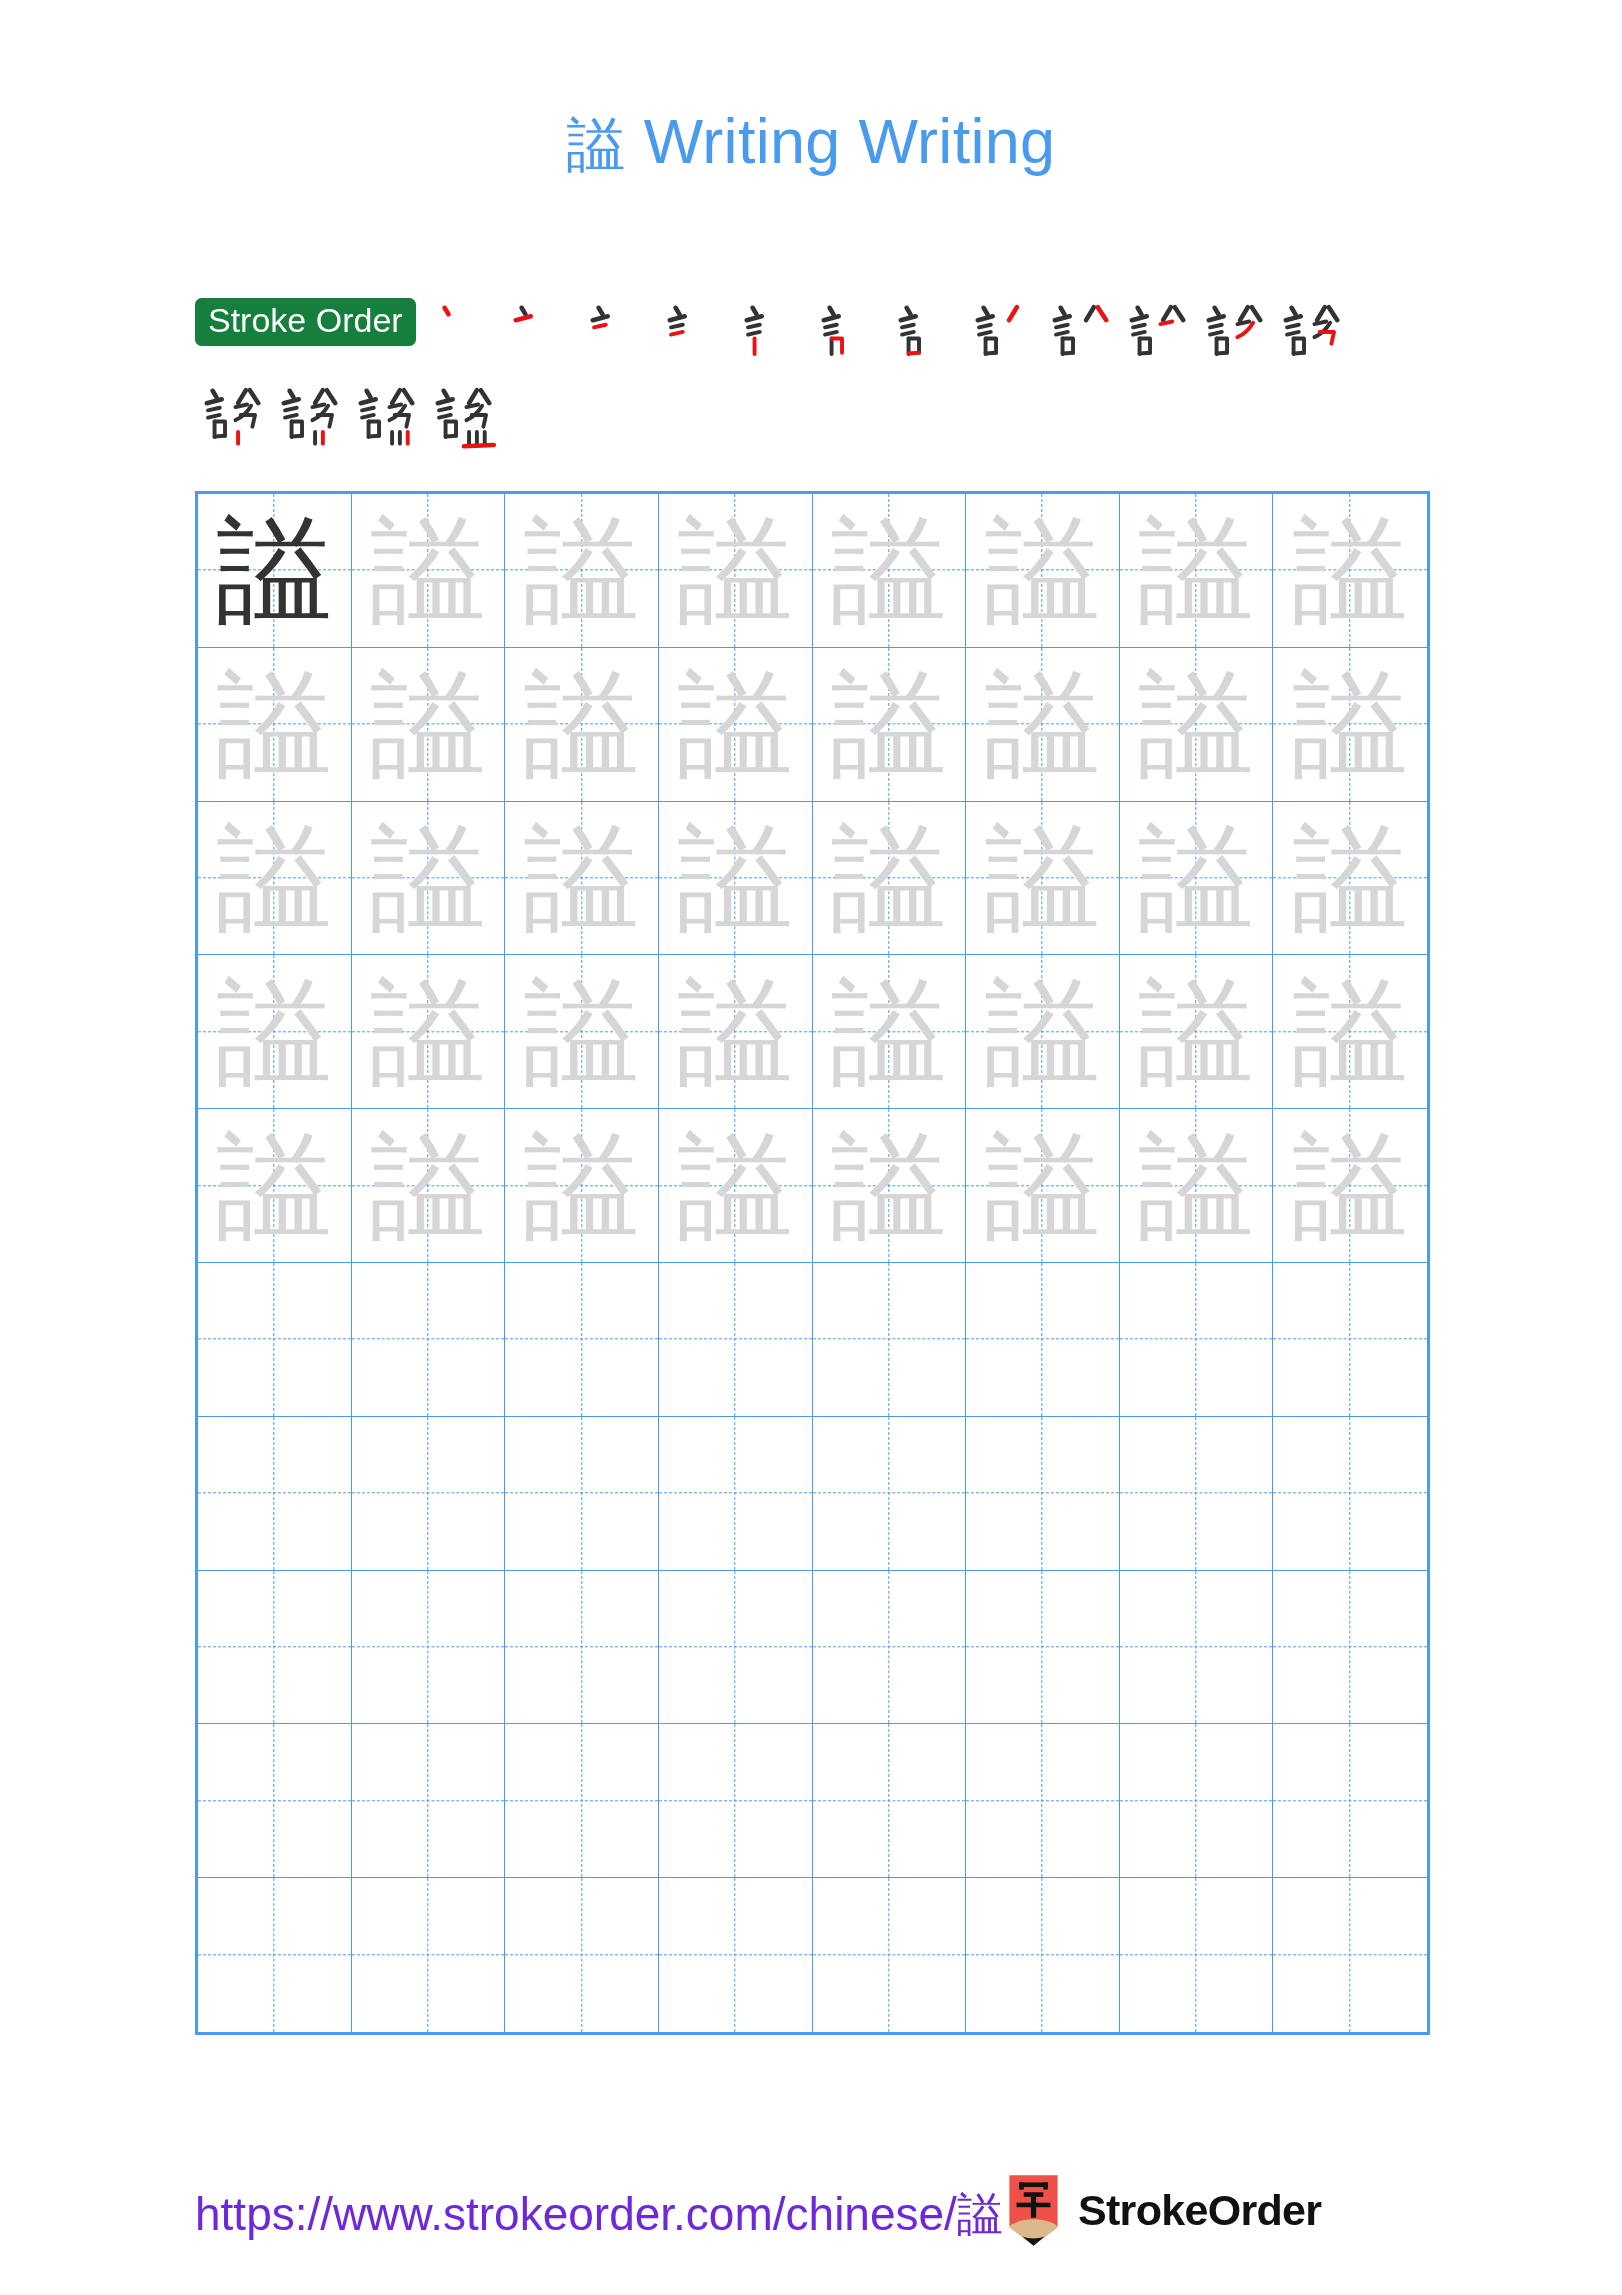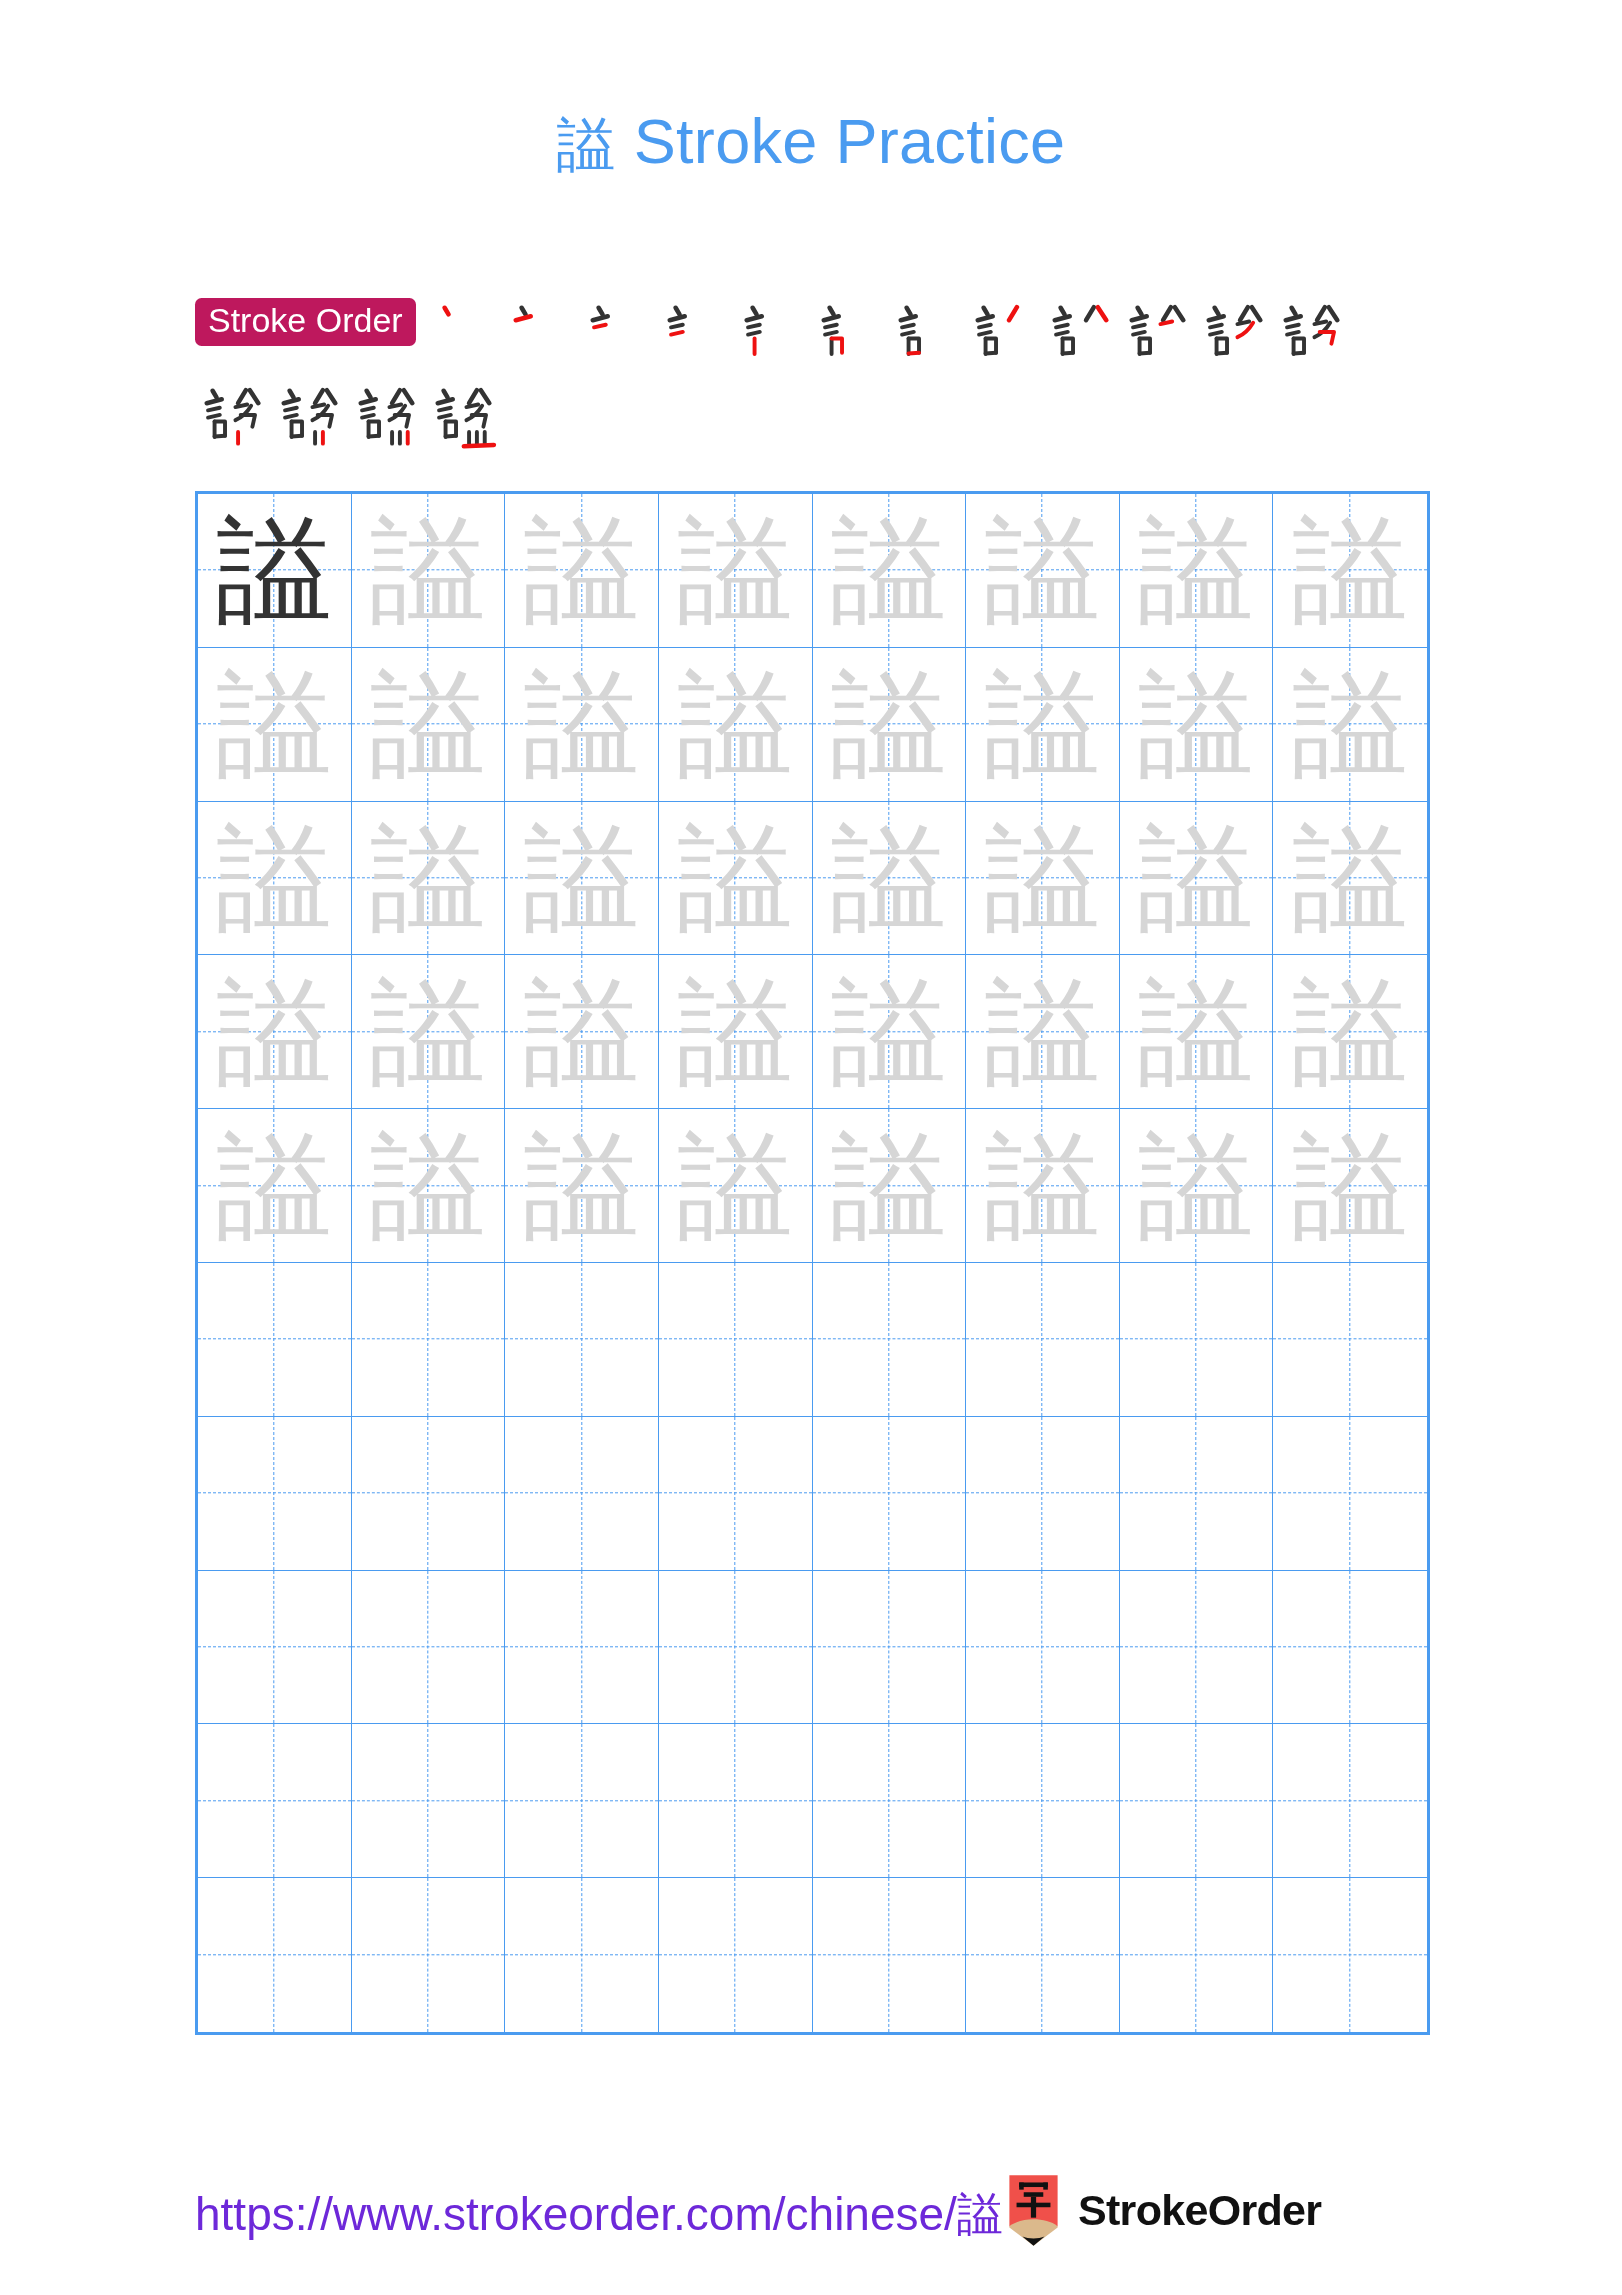--- a/index.html
+++ b/index.html
@@ -51,21 +51,21 @@
     align-items: flex-start;
     flex-wrap: nowrap;
     min-height: 79px;
   }
   .so-row.row2 { margin-top: 3.9px; }
 
   .so-badge {
     display: inline-flex;
     align-items: center;
     justify-content: center;
-    background: #be185d;
+    background: #15803d;
     color: #ffffff;
     font-size: 34px;
     font-weight: 400;
     border-radius: 6.5px;
     padding: 3.9px 13px 6.5px 13px;
     height: 48px;
     margin-right: 11.8px;
     white-space: nowrap;
     flex: 0 0 auto;
   }
@@ -167,21 +167,21 @@
     letter-spacing: -0.7px;
     white-space: nowrap;
   }
 </style>
 </head>
 <body>
 
 <div class="page">
 
   <div class="title">
-    <span class="han">謚</span><span> Stroke Practice</span>
+    <span class="han">謚</span><span> Writing Writing</span>
   </div>
 
   <div class="stroke-section">
     <div class="so-row row1">
       <span class="so-badge">Stroke Order</span>
       <div id="so-steps-1" style="display:flex;flex-wrap:nowrap;">
           <div class="so-step">
             <svg viewBox="0 0 118 118">
               <path d="M 27 15 L 33 25" fill="none" stroke="#ee1111" stroke-width="7" stroke-linecap="round" stroke-linejoin="round"></path>
             </svg>

